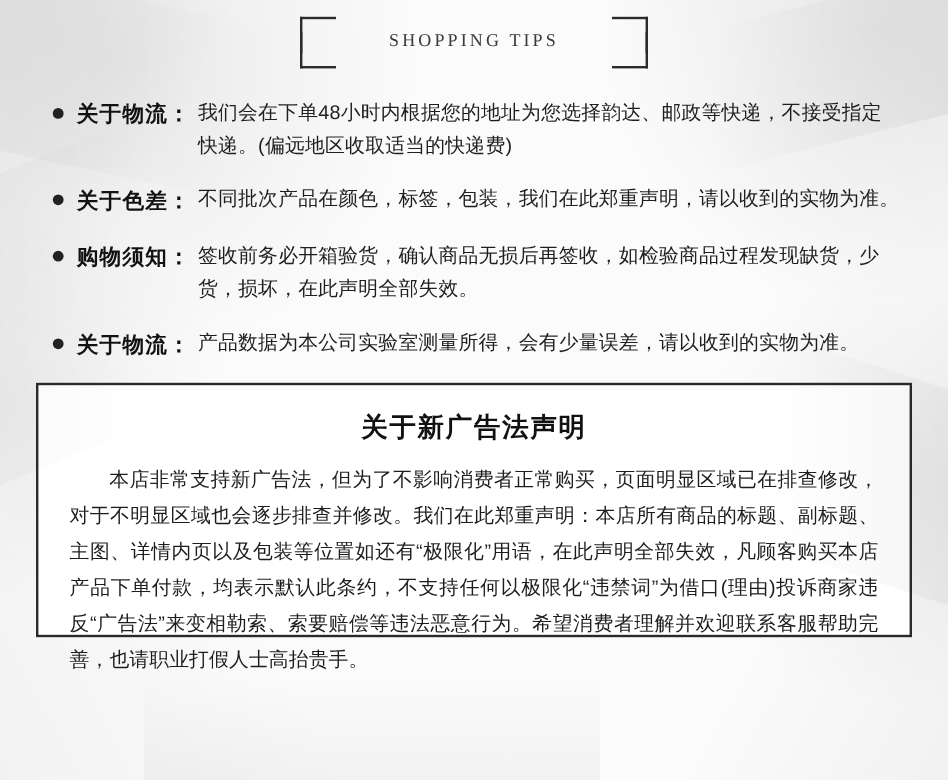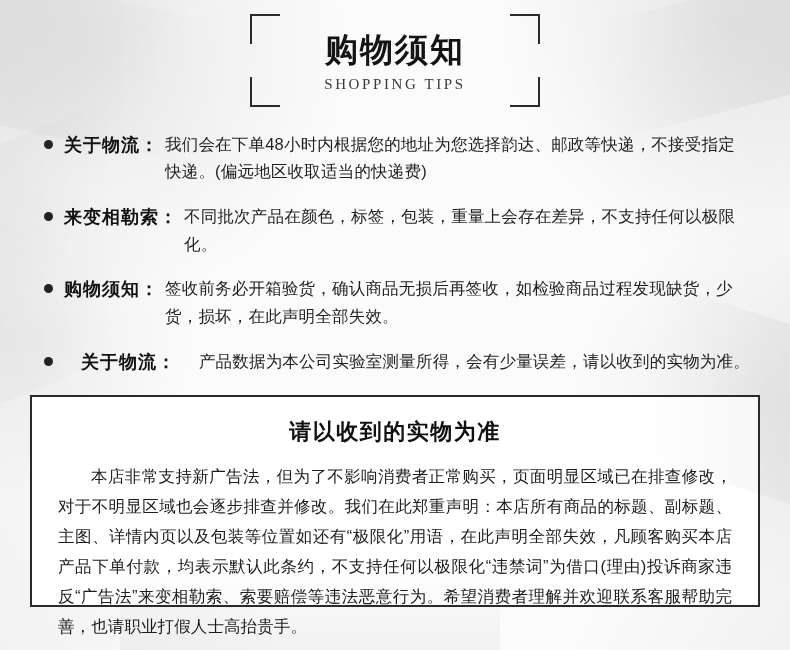--- a/index.html
+++ b/index.html
@@ -81,21 +81,20 @@
   }
 
   
   .tips {
     margin: 24px 40px 0 44px;
   }
   .tip-row {
     display: flex;
     align-items: flex-start;
     margin-bottom: 17px;
-    justify-content: space-between;
   }
   .bullet {
     width: 9px;
     height: 9px;
     border-radius: 50%;
     background: #222;
     margin: 9px 11px 0 0;
     flex: 0 0 auto;
   }
   .tip-label {
@@ -149,44 +148,43 @@
   <div class="texture-streak s2"></div>
   <div class="texture-streak s3"></div>
   <div class="texture-streak s4"></div>
   <div class="texture-streak s5"></div>
 
   <div class="header">
     <span class="corner tl"></span>
     <span class="corner tr"></span>
     <span class="corner bl"></span>
     <span class="corner br"></span>
-    <div class="title-cn">购物须知</div>
     <div class="title-en">SHOPPING TIPS</div>
   </div>
 
   <div class="tips">
     <div class="tip-row">
       <span class="bullet"></span>
       <span class="tip-label">关于物流：</span>
       <span class="tip-text">我们会在下单48小时内根据您的地址为您选择韵达、邮政等快递，不接受指定快递。(偏远地区收取适当的快递费)</span>
     </div>
     <div class="tip-row">
       <span class="bullet"></span>
-      <span class="tip-label">来变相勒索：</span>
-      <span class="tip-text">不同批次产品在颜色，标签，包装，重量上会存在差异，不支持任何以极限化。</span>
+      <span class="tip-label">关于色差：</span>
+      <span class="tip-text">不同批次产品在颜色，标签，包装，我们在此郑重声明，请以收到的实物为准。</span>
     </div>
     <div class="tip-row">
       <span class="bullet"></span>
       <span class="tip-label">购物须知：</span>
       <span class="tip-text">签收前务必开箱验货，确认商品无损后再签收，如检验商品过程发现缺货，少货，损坏，在此声明全部失效。</span>
     </div>
     <div class="tip-row">
       <span class="bullet"></span>
       <span class="tip-label">关于物流：</span>
       <span class="tip-text">产品数据为本公司实验室测量所得，会有少量误差，请以收到的实物为准。</span>
     </div>
   </div>
 
   <div class="statement">
-    <div class="statement-title">请以收到的实物为准</div>
+    <div class="statement-title">关于新广告法声明</div>
     <div class="statement-body">本店非常支持新广告法，但为了不影响消费者正常购买，页面明显区域已在排查修改，对于不明显区域也会逐步排查并修改。我们在此郑重声明：本店所有商品的标题、副标题、主图、详情内页以及包装等位置如还有“极限化”用语，在此声明全部失效，凡顾客购买本店产品下单付款，均表示默认此条约，不支持任何以极限化“违禁词”为借口(理由)投诉商家违反“广告法”来变相勒索、索要赔偿等违法恶意行为。希望消费者理解并欢迎联系客服帮助完善，也请职业打假人士高抬贵手。</div>
   </div>
 </div>
 
 </body></html>

